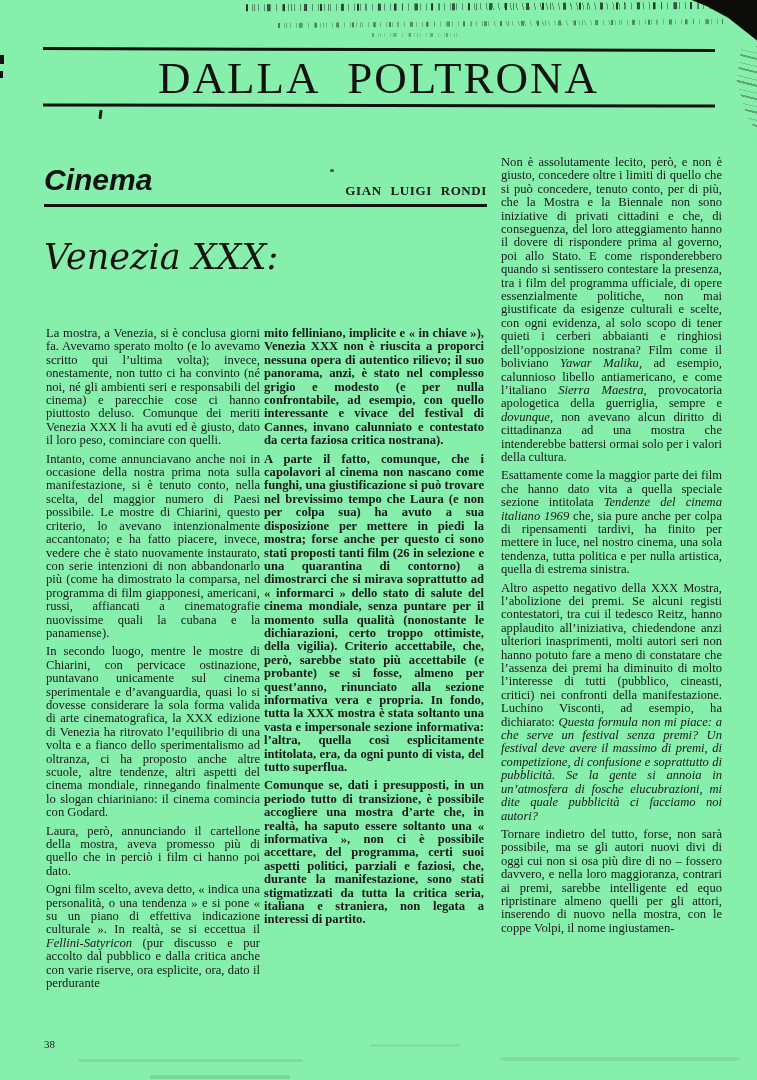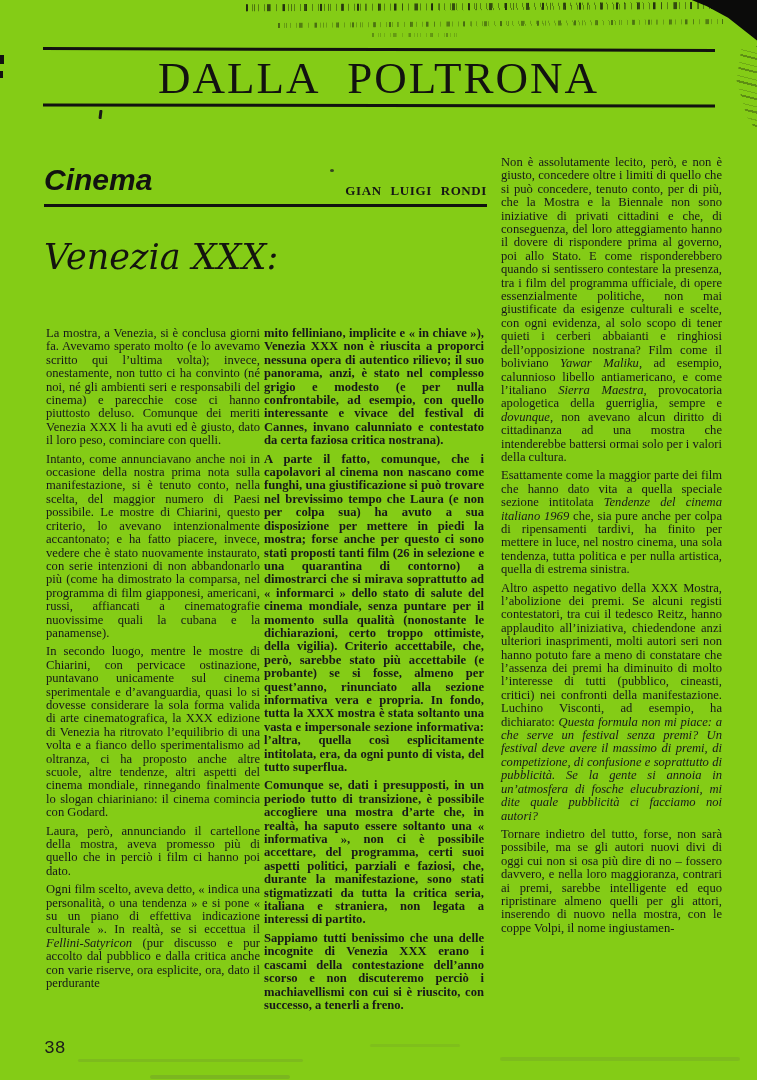--- a/index.html
+++ b/index.html
@@ -1,19 +1,19 @@
 <!DOCTYPE html>
 <html><head>
 <meta charset="utf-8">
 <style>
   html,body{margin:0;padding:0;background:#e8e8e4;}
   .page{
     position:relative;
     width:757px;height:1080px;
-    background:#84cc16;
+    background:#86efac;
     overflow:hidden;
     font-family:"Liberation Serif", serif;
     color:#191917;
     margin:0 auto;
   }
   
   .noise-band{
     position:absolute;
     background:
       repeating-linear-gradient(90deg, rgba(15,15,12,.9) 0 2px, transparent 2px 8px, rgba(15,15,12,.55) 8px 9px, transparent 9px 21px, rgba(15,15,12,.75) 21px 24px, transparent 24px 37px),
@@ -88,22 +88,22 @@
     color:#17171a;
   }
   .col p{margin:0 0 5px 0;}
   .col em{font-style:italic;}
   .col-1{left:46px;top:327px;width:214px;height:700px;}
   .col-2{left:264px;top:327px;width:220px;height:700px;font-weight:bold;}
   .col-3{left:501px;top:156px;width:221px;height:858px;}
   
   .page-number{
     position:absolute;left:44px;top:1038px;
-    font-family:Liberation Mono, monospace;
-    font-size:18px;color:#1c1c1a;
+    font-family:Liberation Serif, serif;
+    font-size:11px;color:#1c1c1a;
   }
 </style>
 </head>
 <body>
 
 <div class="page">
 
   <div class="noise-band noise-1"></div>
   <div class="noise-band noise-2"></div>
   <div class="noise-band noise-3"></div>
@@ -132,21 +132,20 @@
       <p><span>La mostra, a Venezia, si è conclusa giorni fa. Avevamo sperato molto (e lo avevamo scritto qui l’ultima volta); invece, onestamente, non tutto ci ha convinto (né noi, né gli ambienti seri e responsabili del cinema) e parecchie cose ci hanno piuttosto deluso. Comunque dei meriti Venezia XXX li ha avuti ed è giusto, dato il loro peso, cominciare con quelli.</span></p>
       <p><span>Intanto, come annunciavano anche noi in occasione della nostra prima nota sulla manifestazione, si è tenuto conto, nella scelta, del maggior numero di Paesi possibile. Le mostre di Chiarini, questo criterio, lo avevano intenzionalmente accantonato; e ha fatto piacere, invece, vedere che è stato nuovamente instaurato, con serie intenzioni di non abbandonarlo più (come ha dimostrato la comparsa, nel programma di film giapponesi, americani, russi, affiancati a cinematografie nuovissime quali la cubana e la panamense).</span></p>
       <p><span>In secondo luogo, mentre le mostre di Chiarini, con pervicace ostinazione, puntavano unicamente sul cinema sperimentale e d’avanguardia, quasi lo si dovesse considerare la sola forma valida di arte cinematografica, la XXX edizione di Venezia ha ritrovato l’equilibrio di una volta e a fianco dello sperimentalismo ad oltranza, ci ha proposto anche altre scuole, altre tendenze, altri aspetti del cinema mondiale, rinnegando finalmente lo slogan chiariniano: il cinema comincia con Godard.</span></p>
       <p><span>Laura, però, annunciando il cartellone della mostra, aveva promesso più di quello che in perciò i film ci hanno poi dato.</span></p>
       <p><span>Ogni film scelto, aveva detto, « indica una personalità, o una tendenza » e si pone « su un piano di effettiva indicazione culturale ». In realtà, se si eccettua il </span><em>Fellini-Satyricon</em><span> (pur discusso e pur accolto dal pubblico e dalla critica anche con varie riserve, ora esplicite, ora, dato il perdurante</span></p>
     </div>
   <div class="col col-2">
       <p><span>mito felliniano, implicite e « in chiave »), Venezia XXX non è riuscita a proporci nessuna opera di autentico rilievo; il suo panorama, anzi, è stato nel complesso grigio e modesto (e per nulla confrontabile, ad esempio, con quello interessante e vivace del festival di Cannes, invano calunniato e contestato da certa faziosa critica nostrana).</span></p>
       <p><span>A parte il fatto, comunque, che i capolavori al cinema non nascano come funghi, una giustificazione si può trovare nel brevissimo tempo che Laura (e non per colpa sua) ha avuto a sua disposizione per mettere in piedi la mostra; forse anche per questo ci sono stati proposti tanti film (26 in selezione e una quarantina di contorno) a dimostrarci che si mirava soprattutto ad « informarci » dello stato di salute del cinema mondiale, senza puntare per il momento sulla qualità (nonostante le dichiarazioni, certo troppo ottimiste, della vigilia). Criterio accettabile, che, però, sarebbe stato più accettabile (e probante) se si fosse, almeno per quest’anno, rinunciato alla sezione informativa vera e propria. In fondo, tutta la XXX mostra è stata soltanto una vasta e impersonale sezione informativa: l’altra, quella così esplicitamente intitolata, era, da ogni punto di vista, del tutto superflua.</span></p>
       <p><span>Comunque se, dati i presupposti, in un periodo tutto di transizione, è possibile accogliere una mostra d’arte che, in realtà, ha saputo essere soltanto una « informativa », non ci è possibile accettare, del programma, certi suoi aspetti politici, parziali e faziosi, che, durante la manifestazione, sono stati stigmatizzati da tutta la critica seria, italiana e straniera, non legata a interessi di partito.</span></p>
-      <p><span>Sappiamo tutti benissimo che una delle incognite di Venezia XXX erano i cascami della contestazione dell’anno scorso e non discuteremo perciò i machiavellismi con cui si è riuscito, con successo, a tenerli a freno.</span></p>
     </div>
   <div class="col col-3">
       <p><span>Non è assolutamente lecito, però, e non è giusto, concedere oltre i limiti di quello che si può concedere, tenuto conto, per di più, che la Mostra e la Biennale non sono iniziative di privati cittadini e che, di conseguenza, del loro atteggiamento hanno il dovere di rispondere prima al governo, poi allo Stato. E come risponderebbero quando si sentissero contestare la presenza, tra i film del programma ufficiale, di opere essenzialmente politiche, non mai giustificate da esigenze culturali e scelte, con ogni evidenza, al solo scopo di tener quieti i cerberi abbaianti e ringhiosi dell’opposizione nostrana? Film come il boliviano </span><em>Yawar Maliku</em><span>, ad esempio, calunnioso libello antiamericano, e come l’italiano </span><em>Sierra Maestra</em><span>, provocatoria apologetica della guerriglia, sempre e </span><em>dovunque</em><span>, non avevano alcun diritto di cittadinanza ad una mostra che intenderebbe battersi ormai solo per i valori della cultura.</span></p>
       <p><span>Esattamente come la maggior parte dei film che hanno dato vita a quella speciale sezione intitolata </span><em>Tendenze del cinema italiano 1969</em><span> che, sia pure anche per colpa di ripensamenti tardivi, ha finito per mettere in luce, nel nostro cinema, una sola tendenza, tutta politica e per nulla artistica, quella di estrema sinistra.</span></p>
       <p><span>Altro aspetto negativo della XXX Mostra, l’abolizione dei premi. Se alcuni registi contestatori, tra cui il tedesco Reitz, hanno applaudito all’iniziativa, chiedendone anzi ulteriori inasprimenti, molti autori seri non hanno potuto fare a meno di constatare che l’assenza dei premi ha diminuito di molto l’interesse di tutti (pubblico, cineasti, critici) nei confronti della manifestazione. Luchino Visconti, ad esempio, ha dichiarato: </span><em>Questa formula non mi piace: a che serve un festival senza premi? Un festival deve avere il massimo di premi, di competizione, di confusione e soprattutto di pubblicità. Se la gente si annoia in un’atmosfera di fosche elucubrazioni, mi dite quale pubblicità ci facciamo noi autori?</em></p>
       <p><span>Tornare indietro del tutto, forse, non sarà possibile, ma se gli autori nuovi divi di oggi cui non si osa più dire di no – fossero davvero, e nella loro maggioranza, contrari ai premi, sarebbe intelligente ed equo ripristinare almeno quelli per gli attori, inserendo di nuovo nella mostra, con le coppe Volpi, il nome ingiustamen-</span></p>
     </div>
 
   <div class="page-number">38</div>
 

